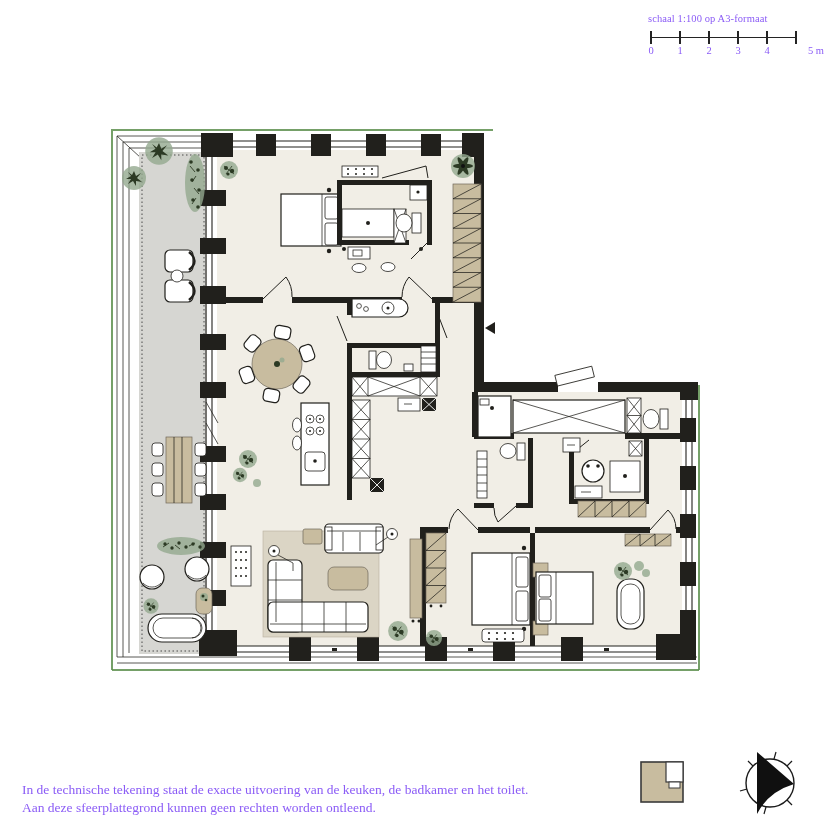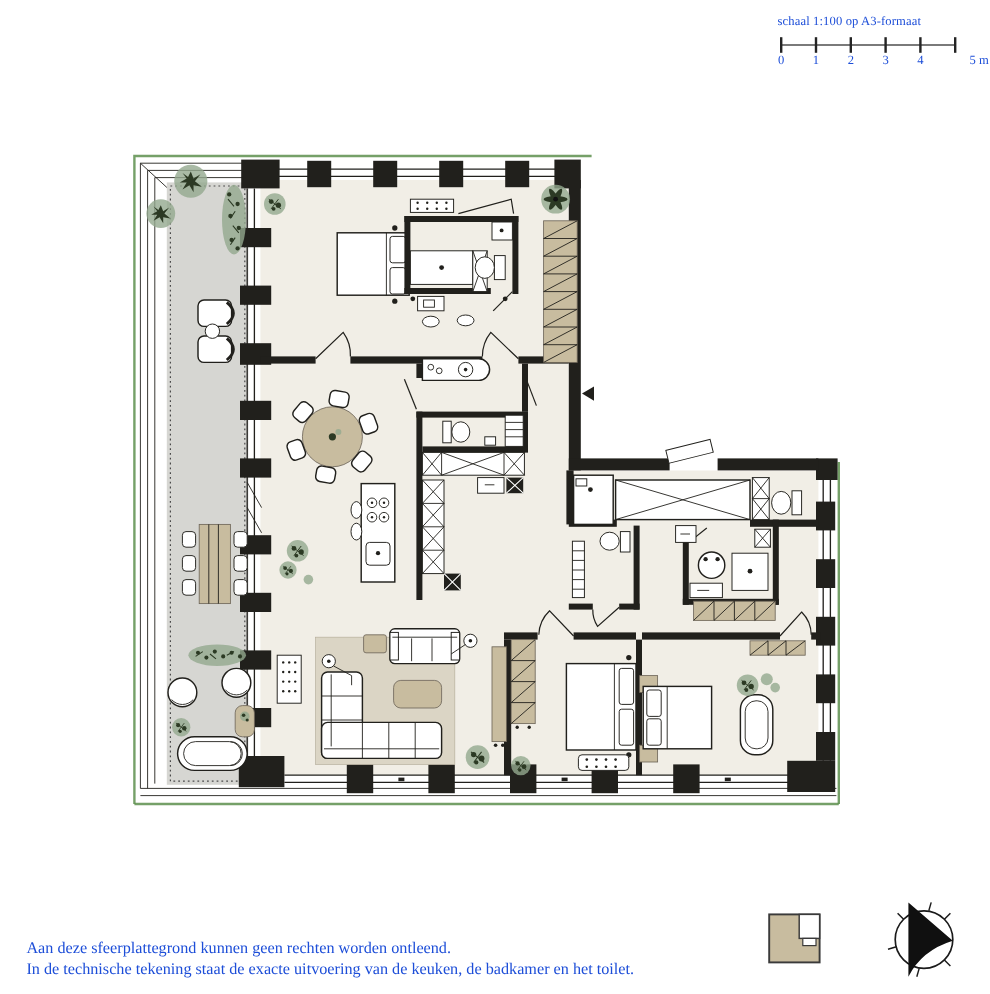--- a/index.html
+++ b/index.html
@@ -1,17 +1,17 @@
 <!DOCTYPE html>
 <html style="--paper: #ffffff; --wall: #21201c; --floor: #f1eee6; --terrace: #d6d6d2; --wood: #c8bc9f; --rug: #dbd5c5; --plant: #93a98f; --plant_dark: #2c3a24; --facade: #5d8f4e;"><head>
 <meta charset="utf-8">
 <style>
   html,body{margin:0;padding:0;background:#fff;}
   #canvas{position:relative;width:825px;height:828px;background:var(--paper,#fff);
-    font-family:"Liberation Serif","DejaVu Serif",serif;color:#1d4ed8;overflow:hidden;}
+    font-family:"Liberation Serif","DejaVu Serif",serif;color:#8b5cf6;overflow:hidden;}
   
   .scalebar{position:absolute;left:648px;top:13px;width:160px;}
   .scalebar .lbl{font-size:10.5px;letter-spacing:.1px;}
   .ruler{position:relative;margin-top:6px;height:14px;}
   .ruler .base{position:absolute;left:2px;top:7px;width:146px;height:0;border-top:1.4px solid #242424;}
   .ruler .tick{position:absolute;top:1px;width:1.5px;height:13px;background:#242424;}
   .ticklabels{position:relative;height:14px;margin-top:1px;}
   .ticklabels span{position:absolute;top:0;transform:translateX(-50%);font-size:10.5px;white-space:nowrap;}
   
   .disclaimer{position:absolute;left:22px;top:781px;font-size:13.5px;line-height:17.5px;}
@@ -594,17 +594,17 @@
         <line x1="753" y1="766" x2="748" y2="761"></line>
         <line x1="747" y1="789" x2="740" y2="791"></line>
         <line x1="766" y1="807" x2="764" y2="814"></line>
         <line x1="787" y1="800" x2="792" y2="805"></line>
       </g>
       <path d="M757,752 L794,784 Q768,792 757,814 Z" fill="#101010"></path>
     </g>
   </svg>
 
   <div class="disclaimer">
+    <div>In de technische tekening staat de exacte uitvoering van de keuken, de badkamer en het toilet.</div>
     <div>Aan deze sfeerplattegrond kunnen geen rechten worden ontleend.</div>
-    <div>In de technische tekening staat de exacte uitvoering van de keuken, de badkamer en het toilet.</div>
   </div>
 
 </div>
 
 </body></html>

